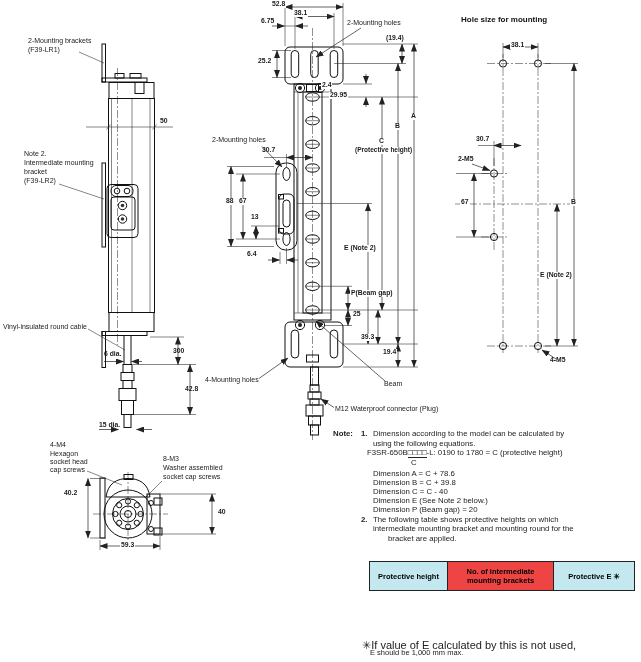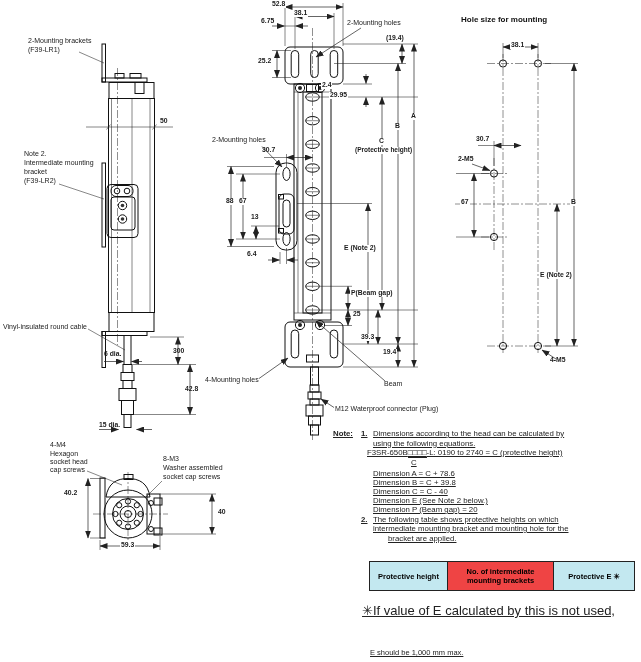--- a/index.html
+++ b/index.html
@@ -6,21 +6,21 @@
   #stage{position:relative;width:641px;height:662px;background:#fff;overflow:hidden;
          font-family:"Liberation Sans",sans-serif;}
   svg{position:absolute;left:0;top:0;}
   .lbl{position:absolute;font:7px "Liberation Sans",sans-serif;color:#1a1a1a;
        white-space:nowrap;line-height:1;}
   .dim{font-weight:bold;font-size:6.8px;}
   .sm{font-size:6.5px;}
   .bg{background:#fff;padding:0 1px;}
   .t8{font-weight:bold;font-size:8px;color:#111;}
   .note{position:absolute;font:7.8px "Liberation Sans",sans-serif;color:#222;
-        white-space:nowrap;line-height:1;text-decoration:underline;}
+        white-space:nowrap;line-height:1;}
   .b{font-weight:bold;}
   .boxes{border-bottom:1px solid #222;letter-spacing:0px;}
   table.spec{position:absolute;left:369px;top:561px;border-collapse:collapse;
              table-layout:fixed;font:7.5px "Liberation Sans",sans-serif;color:#111;border-radius:10px;}
   table.spec th,table.spec td{border:1px solid #222;text-align:center;padding:1px 2px;}
   table.spec th{font-weight:bold;color:#000;height:26px;}
   table.spec td{height:13px;}
 </style>
 </head>
 <body>
@@ -355,46 +355,46 @@
 <div class="lbl dim bg" style="left:510px;top:42px">38.1</div>
 <div class="lbl dim" style="left:476px;top:136px">30.7</div>
 <div class="lbl dim" style="left:458px;top:156px">2-M5</div>
 <div class="lbl dim bg" style="left:460px;top:199px">67</div>
 <div class="lbl dim bg" style="left:570px;top:199px">B</div>
 <div class="lbl dim bg" style="left:539px;top:272px">E (Note 2)</div>
 <div class="lbl dim" style="left:550px;top:357px">4-M5</div>
 
 <div class="note b" style="left:333px;top:430px">Note:</div>
 <div class="note b" style="left:361px;top:430px">1.</div>
-<div class="note" style="left:373px;top:430px">Dimensions according to the head can be calculated by</div>
+<div class="note" style="left:373px;top:430px">Dimension according to the model can be calculated by</div>
 <div class="note" style="left:373px;top:439.5px">using the following equations.</div>
-<div class="note" style="left:367px;top:449px"><span>F3SR-650B</span><span class="boxes">□□□□</span><span>-L: 0190 to 2740 = C (protective height)</span></div>
+<div class="note" style="left:367px;top:449px"><span>F3SR-650B</span><span class="boxes">□□□□</span><span>-L: 0190 to 1780 = C (protective height)</span></div>
 <div class="note" style="left:411px;top:459px">C</div>
 <div class="note" style="left:373px;top:470px">Dimension A = C + 78.6</div>
 <div class="note" style="left:373px;top:479px">Dimension B = C + 39.8</div>
 <div class="note" style="left:373px;top:488px">Dimension C = C - 40</div>
 <div class="note" style="left:373px;top:497px">Dimension E (See Note 2 below.)</div>
 <div class="note" style="left:373px;top:506px">Dimension P (Beam gap) = 20</div>
 <div class="note b" style="left:361px;top:515.5px">2.</div>
 <div class="note" style="left:373px;top:515.5px">The following table shows protective heights on which</div>
-<div class="note" style="left:373px;top:525px">intermediate mounting bracket and mounting hole for the</div>
+<div class="note" style="left:373px;top:525px">intermediate mounting bracket and mounting round for the</div>
 <div class="note" style="left:388px;top:534.5px">bracket are applied.</div>
 
 <table class="spec">
   <colgroup>
         <col style="width:78px">
         <col style="width:106px">
         <col style="width:81px">
       </colgroup>
   <thead>
     <tr>
       <th style="background:#c3e8f0">Protective height</th>
       <th style="background:#ef4444">No. of intermediate mounting brackets</th>
       <th style="background:#c3e8f0">Protective E ✳</th>
     </tr>
   </thead>
   <tbody>
   </tbody>
 </table>
-<div class="note" style="left:362px;top:604px;font-size:13px">✳If value of E calculated by this is not used,</div>
+<div class="note" style="left:362px;top:640px;font-size:11px">✳If value of E calculated by this is not used,</div>
 <div class="note" style="left:370px;top:649px;font-size:7.5px">E should be 1,000 mm max.</div>
 
 </div>
 
 </body></html>

